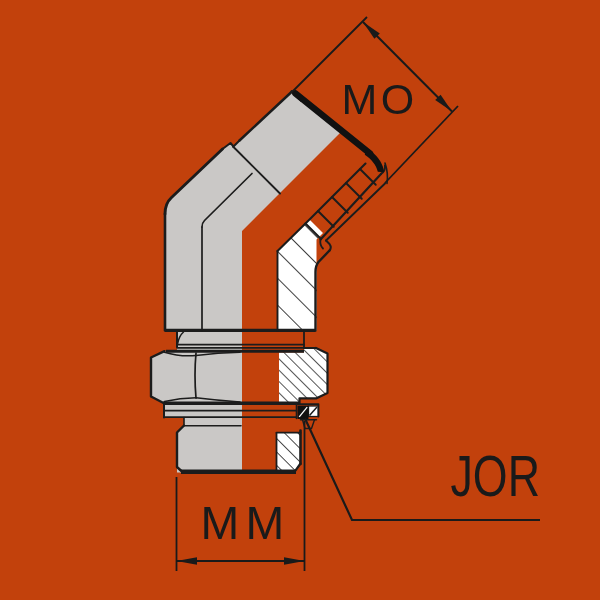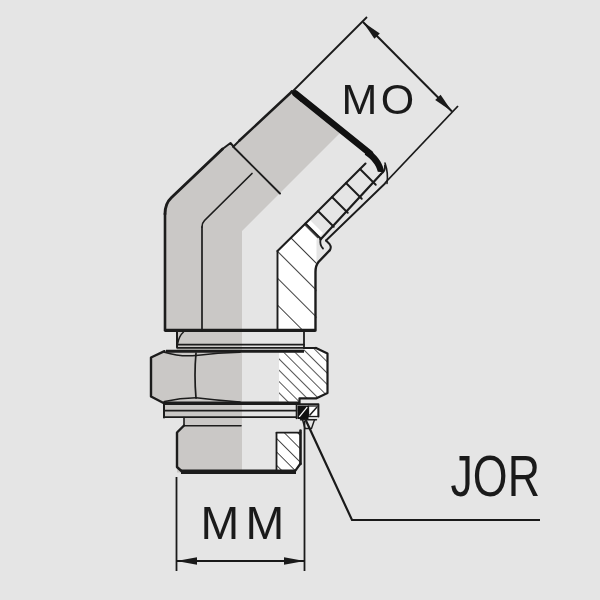--- a/index.html
+++ b/index.html
@@ -1,16 +1,16 @@
 <!DOCTYPE html>
 <html><head>
 <meta charset="utf-8">
 <style>
   html,body{margin:0;padding:0;background:#ffffff;}
-  #wrap{width:600px;height:600px;position:relative;background:#e5e5e5;}
+  #wrap{width:600px;height:600px;position:relative;background:#c2410c;}
   svg{display:block;}
   text{font-family:"Liberation Sans", sans-serif; fill:#1a1a1a;}
 </style>
 </head>
 <body>
 <div id="wrap">
 <svg width="600" height="600" viewBox="0 0 600 600">
   <defs>
     <pattern id="hBody" width="19" height="19" patternUnits="userSpaceOnUse" patternTransform="rotate(45)">
       <rect width="19" height="19" fill="white"></rect>

